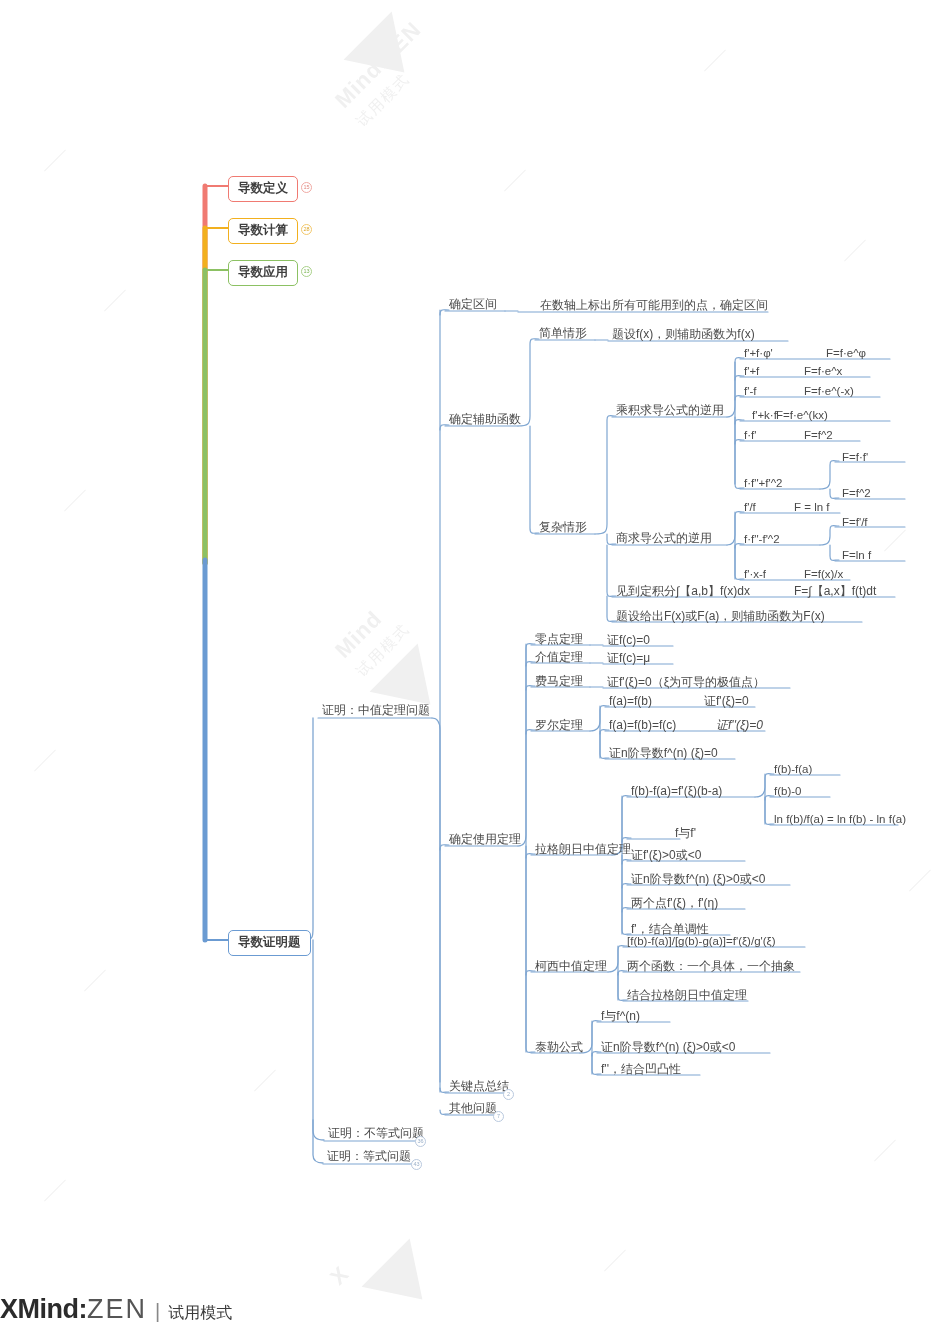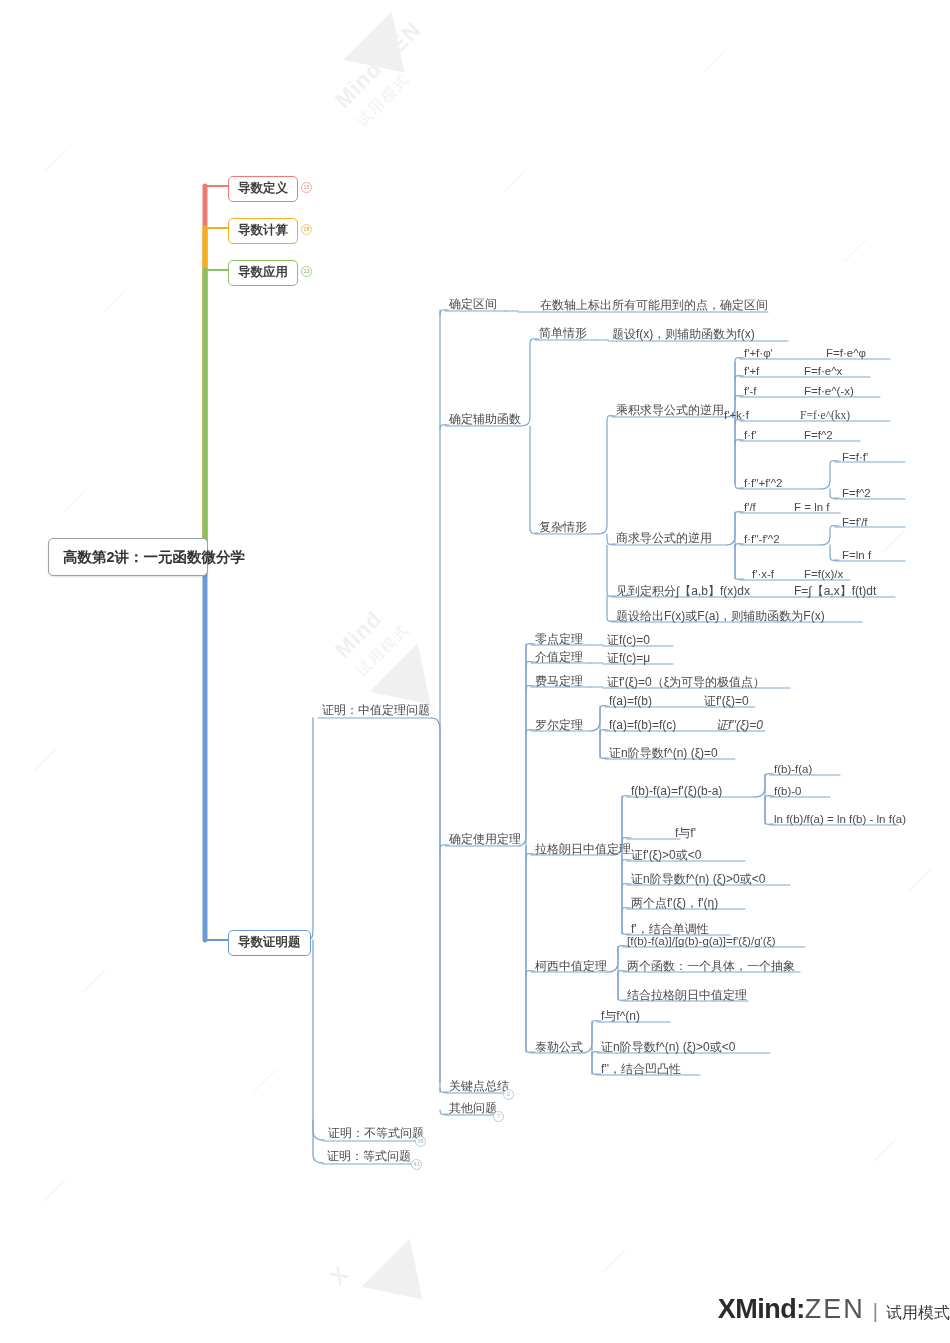--- a/index.html
+++ b/index.html
@@ -51,21 +51,21 @@
   .badge{
     position:absolute;width:9px;height:9px;border-radius:50%;
     border:1px solid #b9c9de;background:#fff;color:#9bb0c9;
     font-size:5.5px;line-height:8px;text-align:center;z-index:3;
   }
   .badge.red{border-color:#f0a9a3;color:#e08880;}
   .badge.orange{border-color:#f3c86a;color:#dca62a;}
   .badge.green{border-color:#a9d189;color:#7ab352;}
   
   .footer{
-    position:absolute;left:0;bottom:18px;width:950px;text-align:right;z-index:4;
+    position:absolute;left:0;bottom:18px;width:950px;text-align:left;z-index:4;
   }
   .footer .fm{font-size:27px;font-weight:bold;color:#2b2b2b;letter-spacing:-.5px;}
   .footer .fz{font-size:27px;font-weight:300;color:#555;letter-spacing:2px;}
   .footer .fb{font-size:20px;color:#888;margin:0 8px;font-weight:300;}
   .footer .ft{font-size:16px;color:#3b3b3b;}
 </style>
 </head>
 <body>
 
 <div id="canvas">
@@ -246,23 +246,20 @@
       <path d="M580,1053 C590,1053 592,1049 592,1043 L592,1025 C592,1019 595,1021 601,1021" stroke="#7fa6d1" stroke-width="1.2"></path>
       <path d="M592,1053 L592,1070 C592,1076 595,1074 601,1074" stroke="#7fa6d1" stroke-width="1.2"></path>
       <path d="M592,1021 L592,1074" stroke="#7fa6d1" stroke-width="1.2"></path>
       <path d="M592,1056 C592,1050 595,1052 601,1052" stroke="#7fa6d1" stroke-width="1.2"></path>
       <path d="M597,1022 L670,1022" stroke="#7fa6d1" stroke-width="1.1"></path>
       <path d="M597,1053 L770,1053" stroke="#7fa6d1" stroke-width="1.1"></path>
       <path d="M597,1075 L700,1075" stroke="#7fa6d1" stroke-width="1.1"></path>
     </g>
   </svg>
 
-  <div class="node central" style="left:48px;top:538px;width:130px;">
-    <span>高数第2讲：一元函数微分学</span>
-  </div>
 
   <div class="node mainbox red" style="left:228px;top:176px;">
     <span>导数定义</span>
   </div>
   <div class="badge red" style="left:301px;top:182px;">15</div>
 
   <div class="node mainbox orange" style="left:228px;top:218px;">
     <span>导数计算</span>
   </div>
   <div class="badge orange" style="left:301px;top:224px;">28</div>
@@ -329,23 +326,23 @@
   <div class="node t small" style="left:822px;top:345px;">
     <span>F=f·e^φ</span></div>
   <div class="node t small" style="left:740px;top:363px;">
     <span>f'+f</span></div>
   <div class="node t small" style="left:800px;top:363px;">
     <span>F=f·e^x</span></div>
   <div class="node t small" style="left:740px;top:383px;">
     <span>f'-f</span></div>
   <div class="node t small" style="left:800px;top:383px;">
     <span>F=f·e^(-x)</span></div>
-  <div class="node t small" style="left:720px;top:407px;text-align:right;">
+  <div class="node t small" style="left:748px;top:407px;text-align:right;">
     <span>f'+k·f</span></div>
-  <div class="node t small" style="left:796px;top:407px;font-family:Liberation Serif, serif;">
+  <div class="node t small" style="left:772px;top:407px;">
     <span>F=f·e^(kx)</span></div>
   <div class="node t small" style="left:740px;top:427px;">
     <span>f·f'</span></div>
   <div class="node t small" style="left:800px;top:427px;">
     <span>F=f^2</span></div>
   <div class="node t small" style="left:740px;top:475px;">
     <span>f·f''+f'^2</span></div>
   <div class="node t small" style="left:838px;top:449px;">
     <span>F=f·f'</span></div>
   <div class="node t small" style="left:838px;top:485px;">
@@ -357,21 +354,21 @@
   <div class="node t small" style="left:740px;top:499px;">
     <span>f'/f</span></div>
   <div class="node t small" style="left:790px;top:499px;">
     <span>F = ln f</span></div>
   <div class="node t small" style="left:740px;top:531px;">
     <span>f·f''-f'^2</span></div>
   <div class="node t small" style="left:838px;top:514px;">
     <span>F=f'/f</span></div>
   <div class="node t small" style="left:838px;top:547px;">
     <span>F=ln f</span></div>
-  <div class="node t small" style="left:740px;top:566px;margin-left:8px;">
+  <div class="node t small" style="left:740px;top:566px;">
     <span>f'·x-f</span></div>
   <div class="node t small" style="left:800px;top:566px;">
     <span>F=f(x)/x</span></div>
 
   <div class="node t" style="left:612px;top:583px;">
     <span>见到定积分∫【a,b】f(x)dx</span></div>
   <div class="node t" style="left:790px;top:583px;">
     <span>F=∫【a,x】f(t)dt</span></div>
   <div class="node t" style="left:612px;top:608px;">
     <span>题设给出F(x)或F(a)，则辅助函数为F(x)</span></div>

